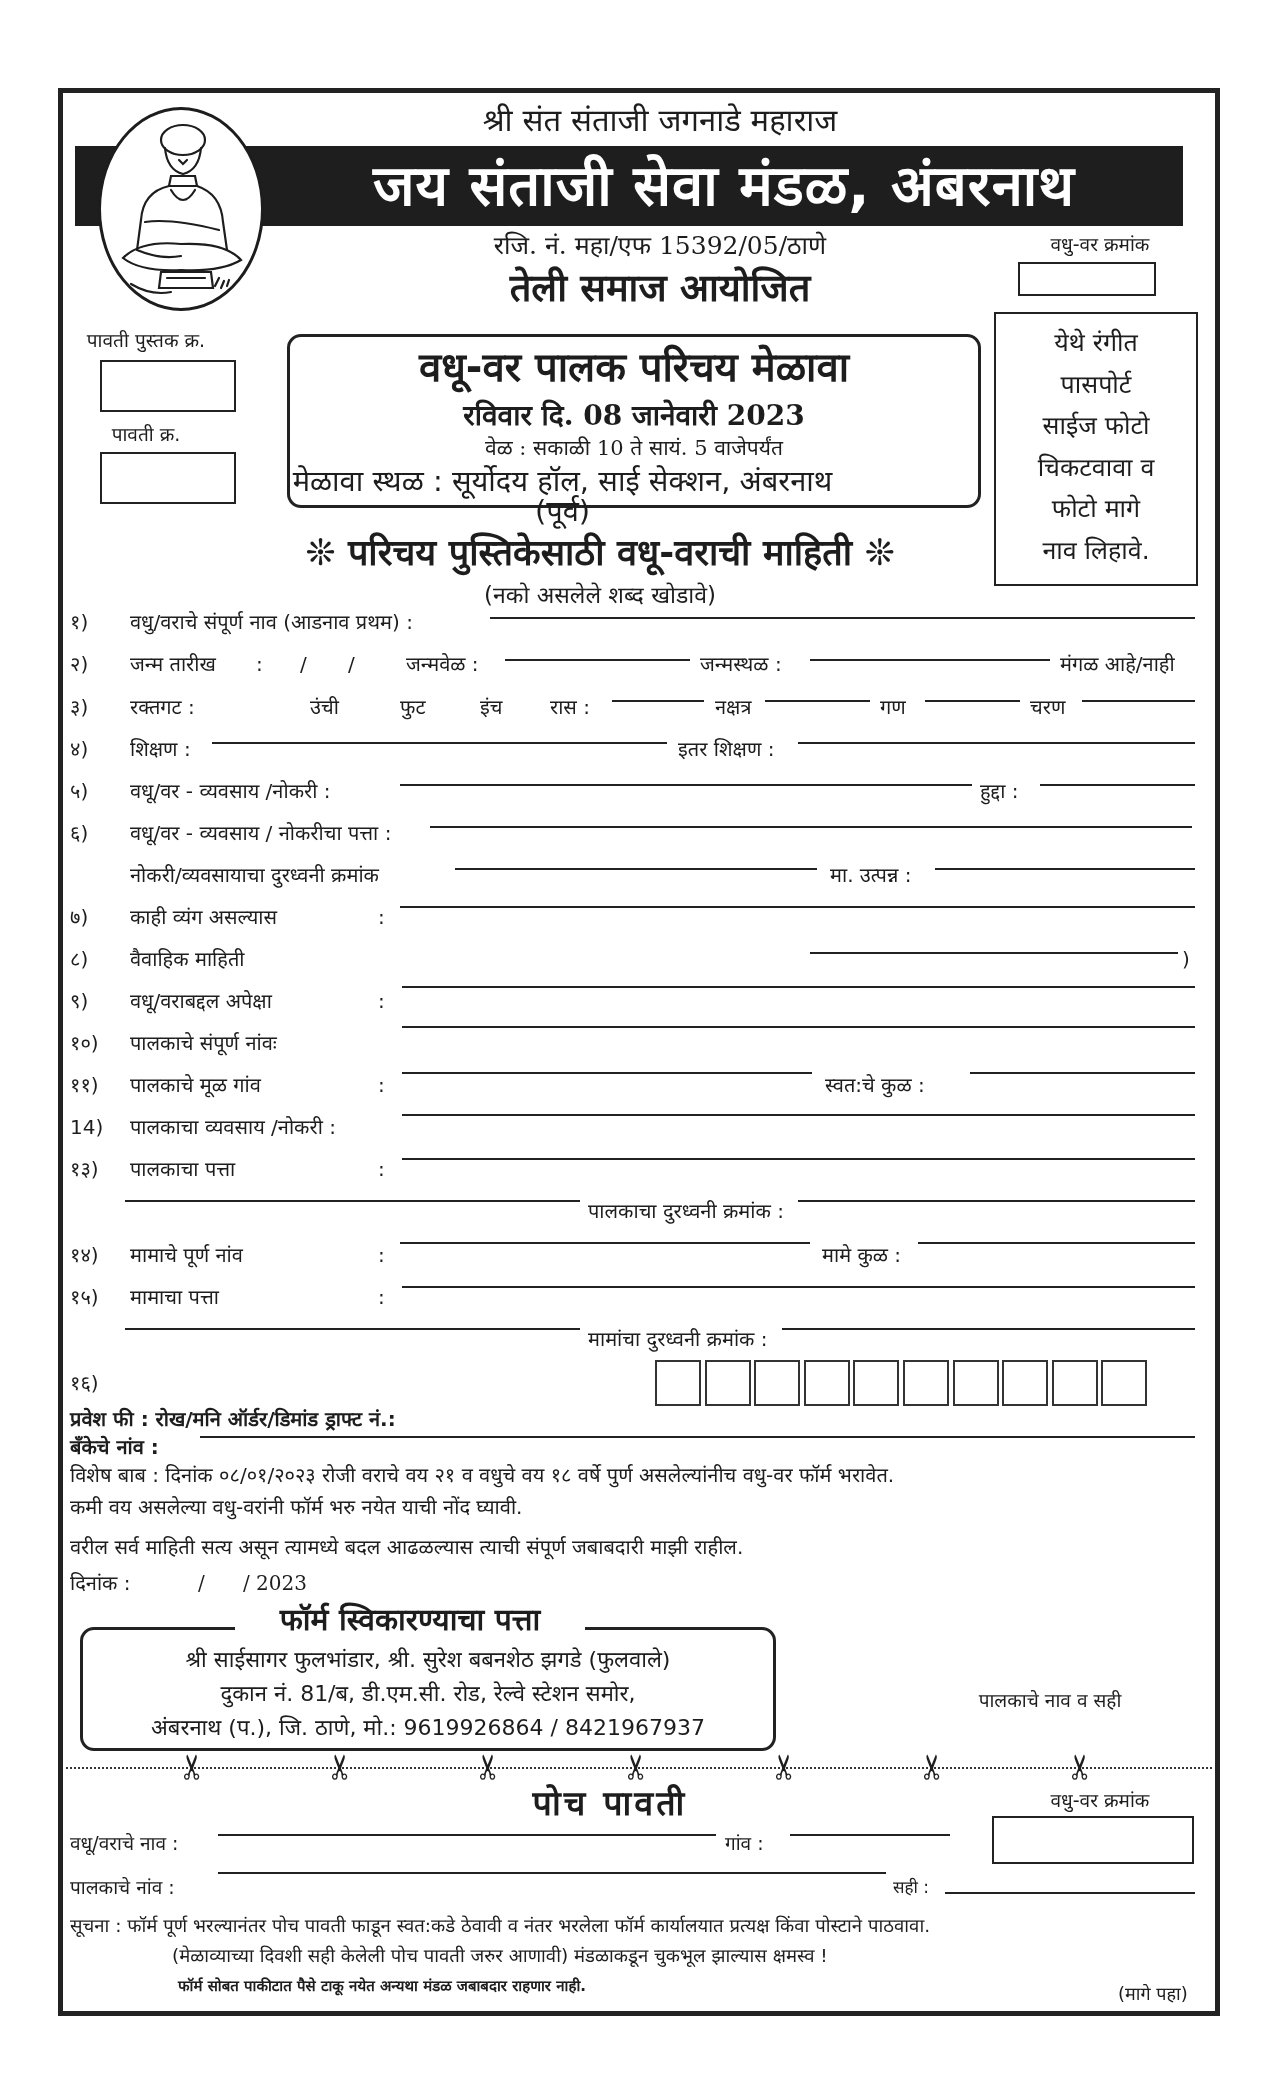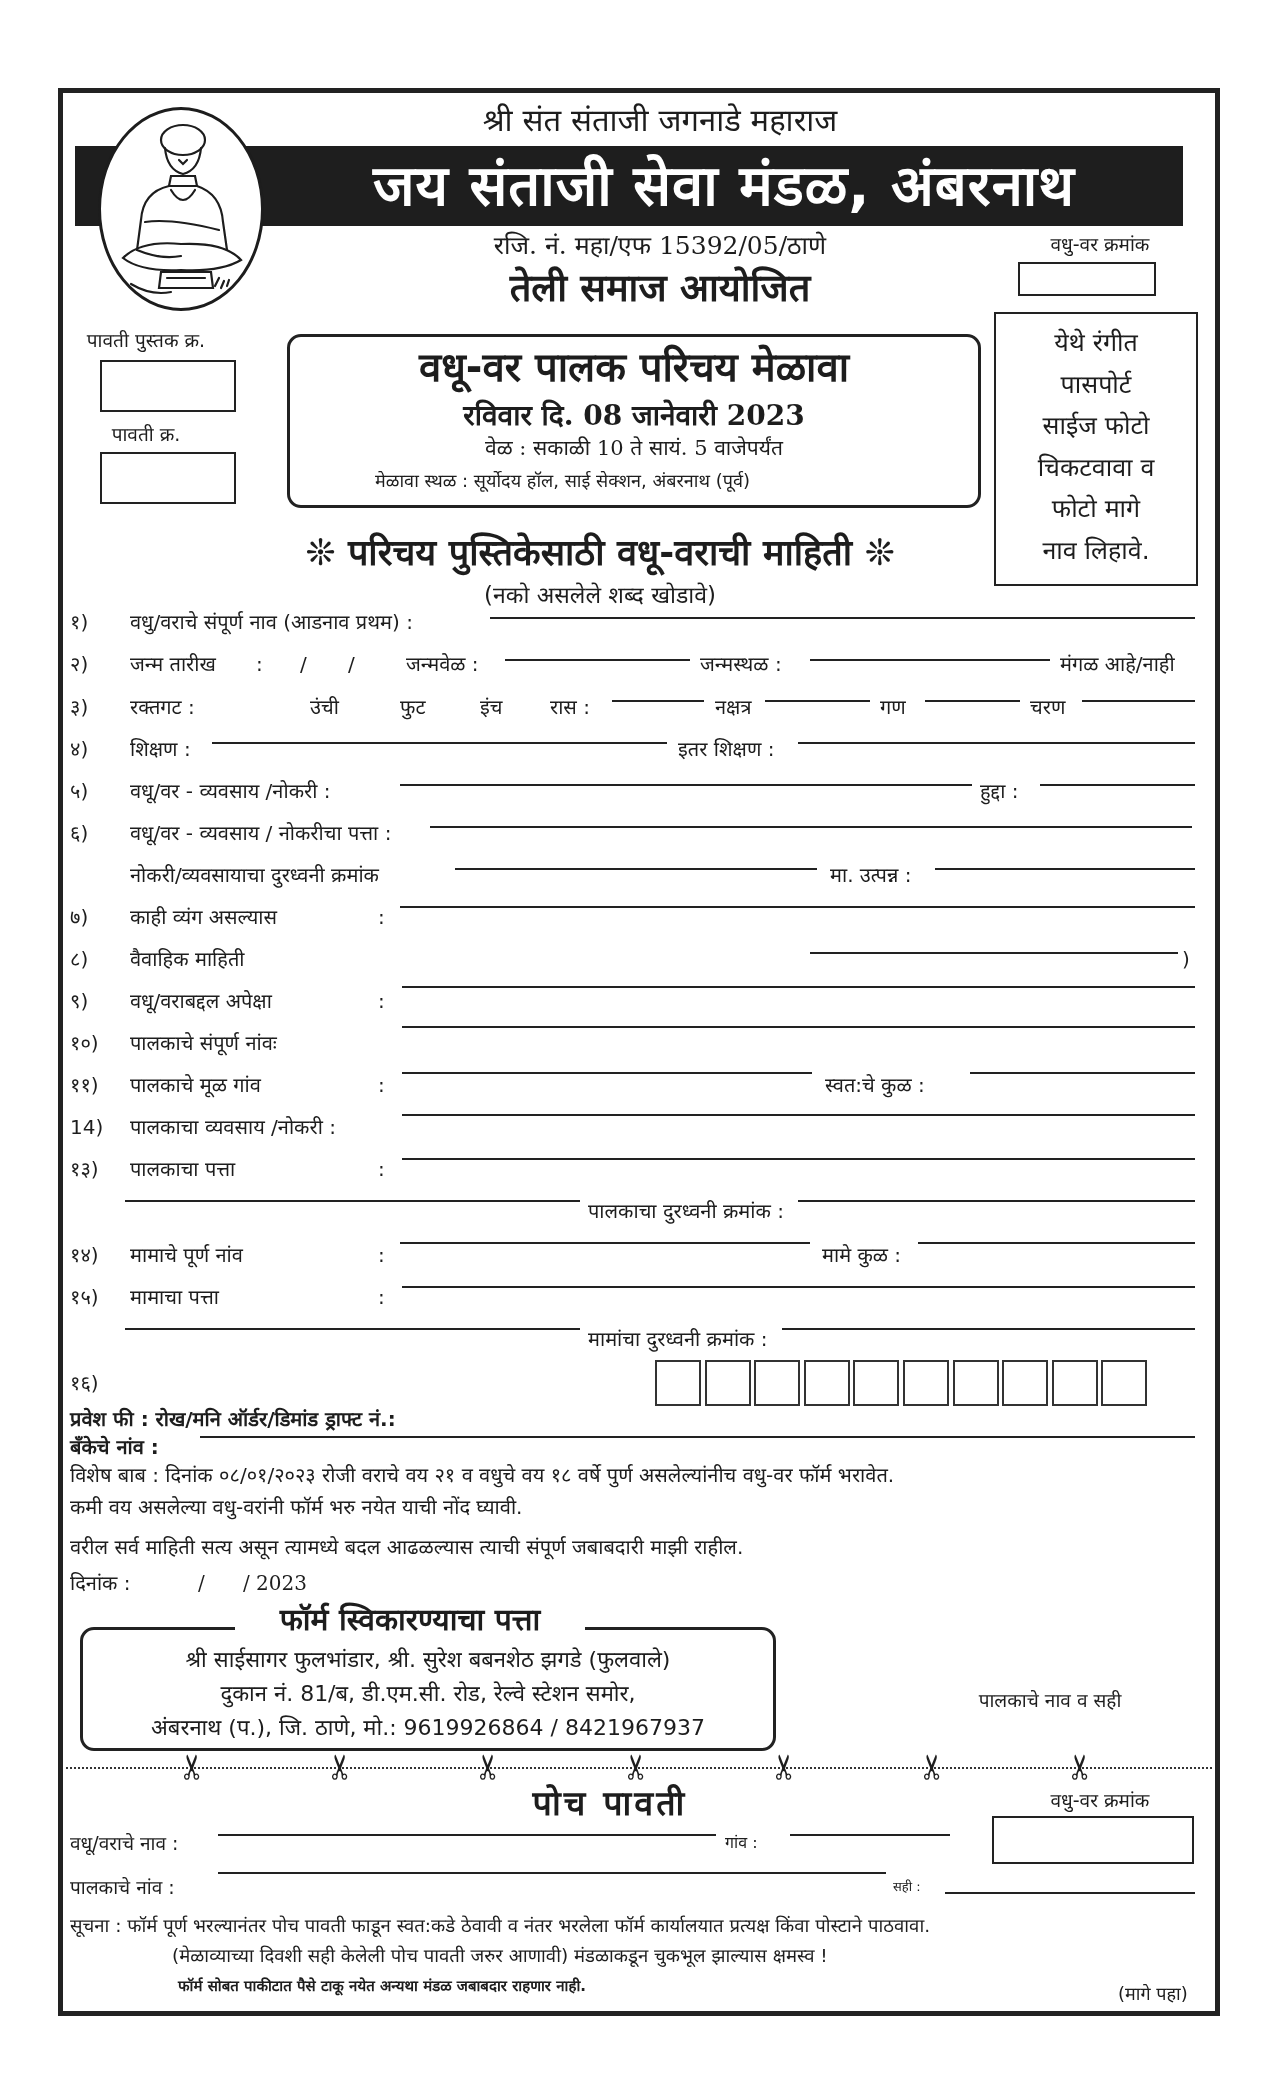--- a/index.html
+++ b/index.html
@@ -12,21 +12,21 @@
   .banner-title{left:265px;top:146px;width:918px;height:80px;color:#fff;font-weight:bold;font-size:56px;line-height:80px;text-align:center;letter-spacing:1px;}
   .top-line{left:300px;top:100px;width:720px;text-align:center;font-size:31px;line-height:40px;}
   .reg{left:300px;top:230px;width:720px;text-align:center;font-size:25px;line-height:32px;font-family:"DejaVu Serif","Liberation Serif",serif;}
   .organizer{left:300px;top:262px;width:720px;text-align:center;font-size:38px;font-weight:bold;line-height:52px;}
   .small-label{font-size:19px;line-height:24px;text-align:center;}
   .box{border:2px solid #222;background:#fff;}
   .eventbox{left:287px;top:334px;width:688px;height:168px;border:3px solid #222;border-radius:14px;}
   .event-title{left:287px;top:342px;width:694px;text-align:center;font-size:40px;font-weight:bold;line-height:50px;}
   .event-date{left:287px;top:398px;width:694px;text-align:center;font-size:28px;font-weight:bold;line-height:36px;font-family:"DejaVu Serif","Liberation Serif",serif;}
   .event-time{left:287px;top:434px;width:694px;text-align:center;font-size:21px;line-height:28px;font-family:"DejaVu Serif","Liberation Serif",serif;}
-  .event-venue{left:287px;top:466px;width:551px;text-align:center;font-size:18px;line-height:30px;}
+  .event-venue{left:287px;top:466px;width:551px;text-align:center;font-size:29px;line-height:30px;}
   .photobox{left:994px;top:312px;width:200px;height:270px;border:2px solid #222;}
   .photo-text{left:994px;top:322px;width:204px;text-align:center;font-size:25px;line-height:41.5px;}
   .section-title{left:200px;top:528px;width:800px;text-align:center;font-size:36px;font-weight:bold;line-height:50px;}
   .section-sub{left:300px;top:580px;width:600px;text-align:center;font-size:23px;line-height:30px;}
   .row{position:absolute;left:70px;width:1125px;height:34px;font-size:20px;line-height:34px;}
   .row span{position:absolute;white-space:nowrap;}
   .num{left:0;}
   .uline{position:absolute;height:0;border-top:2.5px solid #222;}
   .mob-box{position:absolute;width:42px;height:42px;border:2px solid #333;top:0;}
   .bold{font-weight:bold;}
@@ -281,24 +281,24 @@
     <div class="scissor" style="left: 918px;">✂</div>
     <div class="scissor" style="left: 1066px;">✂</div>
   </div>
 
 <div class="abs receipt-title">पोच पावती</div>
 <div class="abs small-label" style="left:1010px;top:1788px;width:180px;">वधु-वर क्रमांक</div>
 <div class="abs box" style="left:992px;top:1816px;width:198px;height:44px;"></div>
 
 <div class="abs" style="left:70px;top:1828px;font-size:19px;line-height:30px;white-space:nowrap;">वधू/वराचे नाव :</div>
 <div class="uline abs" style="left:218px;top:1834px;width:498px;"></div>
-<div class="abs" style="left:725px;top:1828px;font-size:16px;line-height:30px;white-space:nowrap;">गांव :</div>
+<div class="abs" style="left:725px;top:1828px;font-size:19px;line-height:30px;white-space:nowrap;">गांव :</div>
 <div class="uline abs" style="left:790px;top:1834px;width:160px;"></div>
 
 <div class="abs" style="left:70px;top:1872px;font-size:19px;line-height:30px;white-space:nowrap;">पालकाचे नांव :</div>
 <div class="uline abs" style="left:218px;top:1872px;width:668px;"></div>
-<div class="abs" style="left:893px;top:1872px;font-size:13px;line-height:30px;white-space:nowrap;">सही :</div>
+<div class="abs" style="left:893px;top:1872px;font-size:17px;line-height:30px;white-space:nowrap;">सही :</div>
 <div class="uline abs" style="left:945px;top:1892px;width:250px;"></div>
 
 <div class="abs footer-note" style="top:1912px;">सूचना : फॉर्म पूर्ण भरल्यानंतर पोच पावती फाडून स्वत:कडे ठेवावी व नंतर भरलेला फॉर्म कार्यालयात प्रत्यक्ष किंवा पोस्टाने पाठवावा.</div>
 <div class="abs footer-note" style="left:172px;top:1942px;">(मेळाव्याच्या दिवशी सही केलेली पोच पावती जरुर आणावी) मंडळाकडून चुकभूल झाल्यास क्षमस्व !</div>
 <div class="abs footer-note bold" style="left:178px;top:1972px;font-size:15px;">फॉर्म सोबत पाकीटात पैसे टाकू नयेत अन्यथा मंडळ जबाबदार राहणार नाही.</div>
 <div class="abs footer-note" style="left:1118px;top:1980px;font-size:18px;">(मागे पहा)</div>
 
 </body></html>

